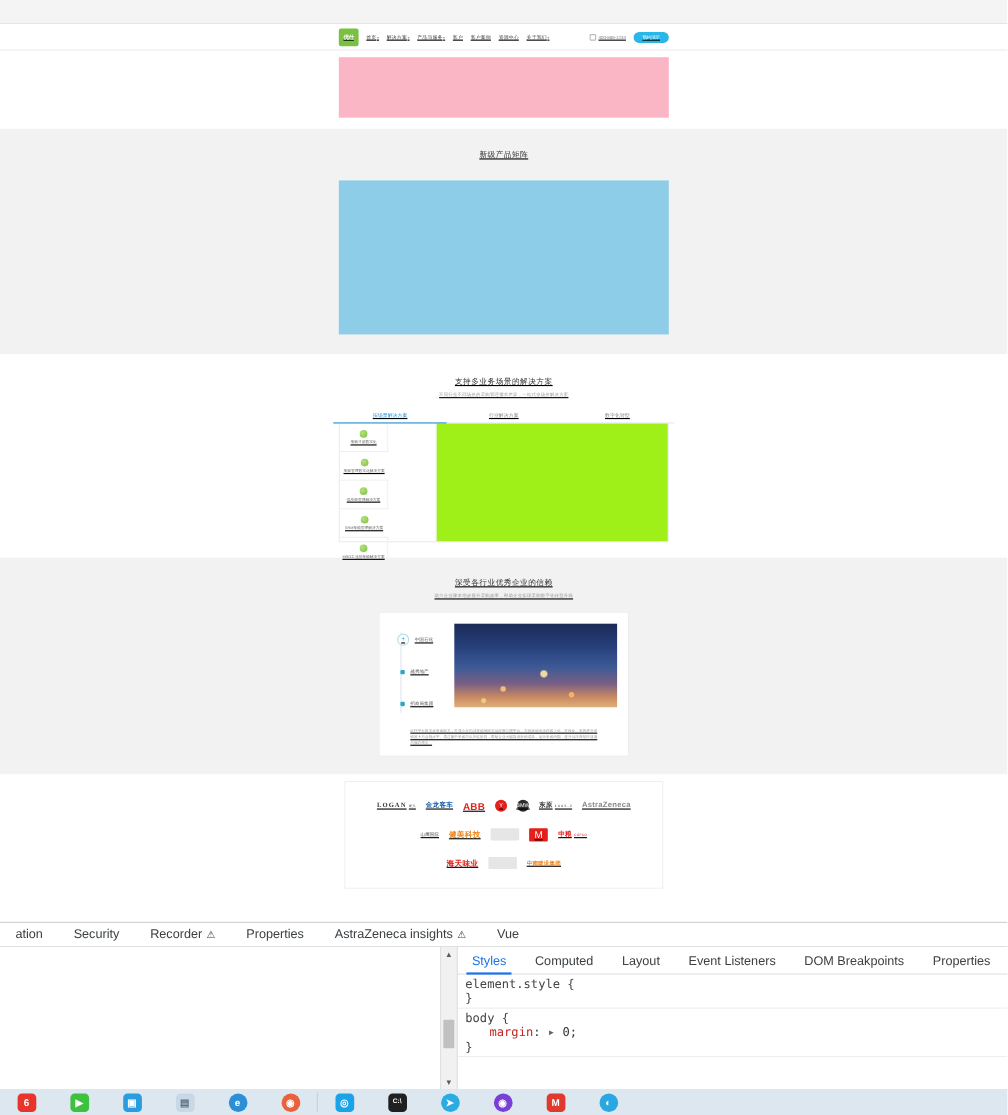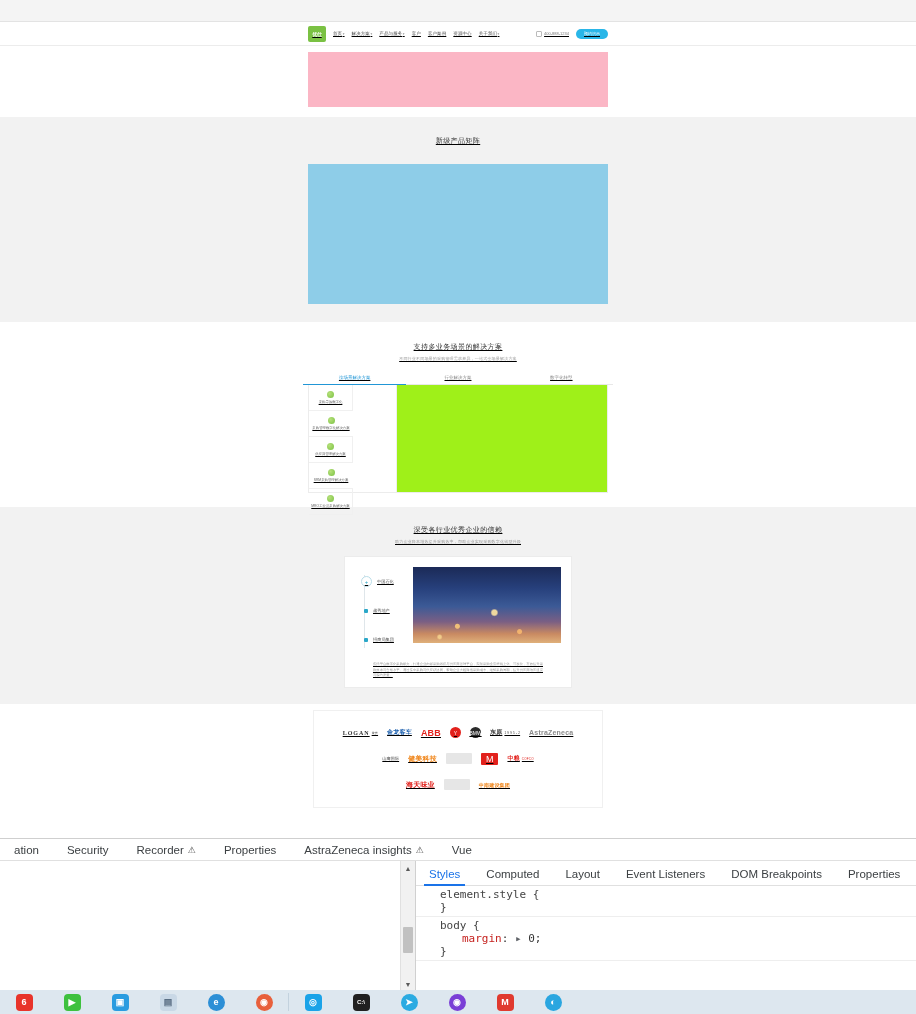--- a/index.html
+++ b/index.html
@@ -143,21 +143,21 @@
   .dt-right { width:500px; display:flex; flex-direction:column; background:#fff; }
   .styles-tabs { height:25px; display:flex; align-items:flex-end; border-bottom:1px solid #e0e0e0;
                  font-size:11.5px; color:#3c4043; }
   .st-tab { padding:0 13px 5px; white-space:nowrap; position:relative; }
   .st-tab.active { color:#1a73e8; }
   .st-tab.active::after { content:""; position:absolute; left:8px; right:8px; bottom:-1px; height:2px; background:#1a73e8; }
   .filter-bar { height:24px; border-bottom:1px solid #e8e8e8; display:flex; align-items:center;
                 padding-left:10px; font-size:12px; color:#757575; }
   .css-area { flex:1; font-family:"DejaVu Sans Mono", monospace; font-size:11px; color:#333;
               padding:0; overflow:hidden; }
-  .css-rule { padding:2px 0 2px 24px; border-bottom:1px solid #eee; }
+  .css-rule { padding:2px 0 2px 7px; border-bottom:1px solid #eee; }
   .css-rule .sel { color:#444; }
   .css-prop { padding-left:22px; }
   .css-prop .name { color:#c5221f; }
   .css-prop .tri { color:#5f6368; }
 
   
   #taskbar { position:absolute; left:0; top:990px; width:916px; height:24px;
              background:#dde7ef; display:flex; align-items:center; gap:0; }
   .tb-ico { width:48px; height:24px; display:flex; align-items:center; justify-content:center; }
   .tb-ico .sq { width:17px; height:17px; border-radius:4px; display:flex; align-items:center;

